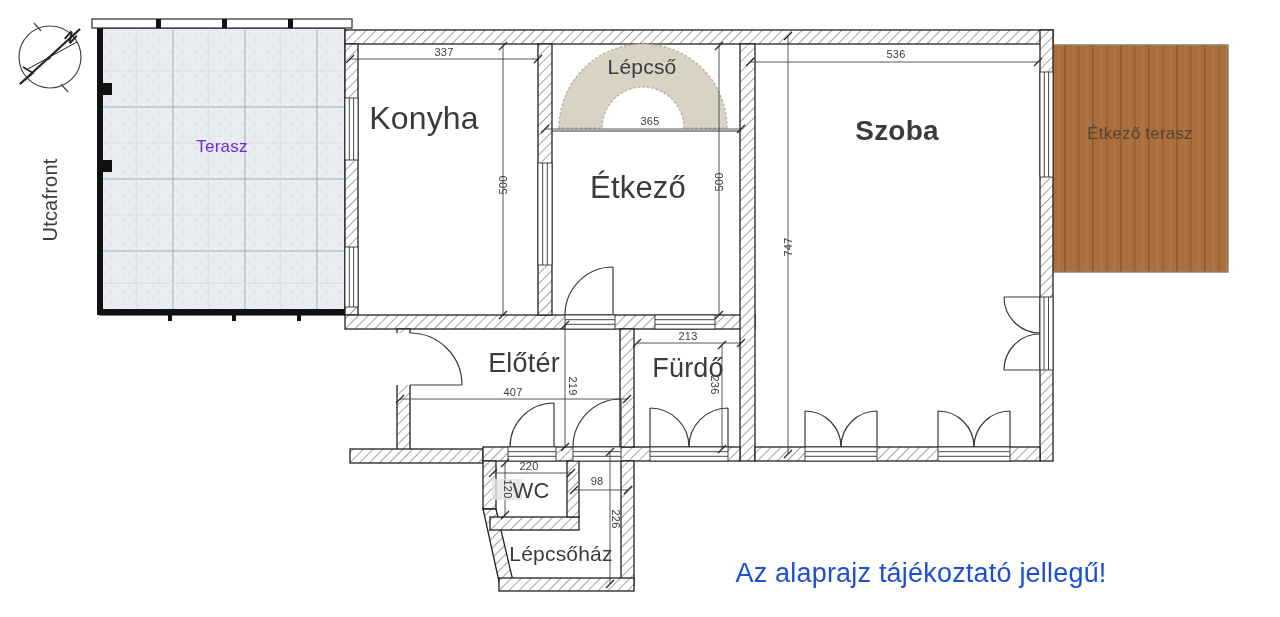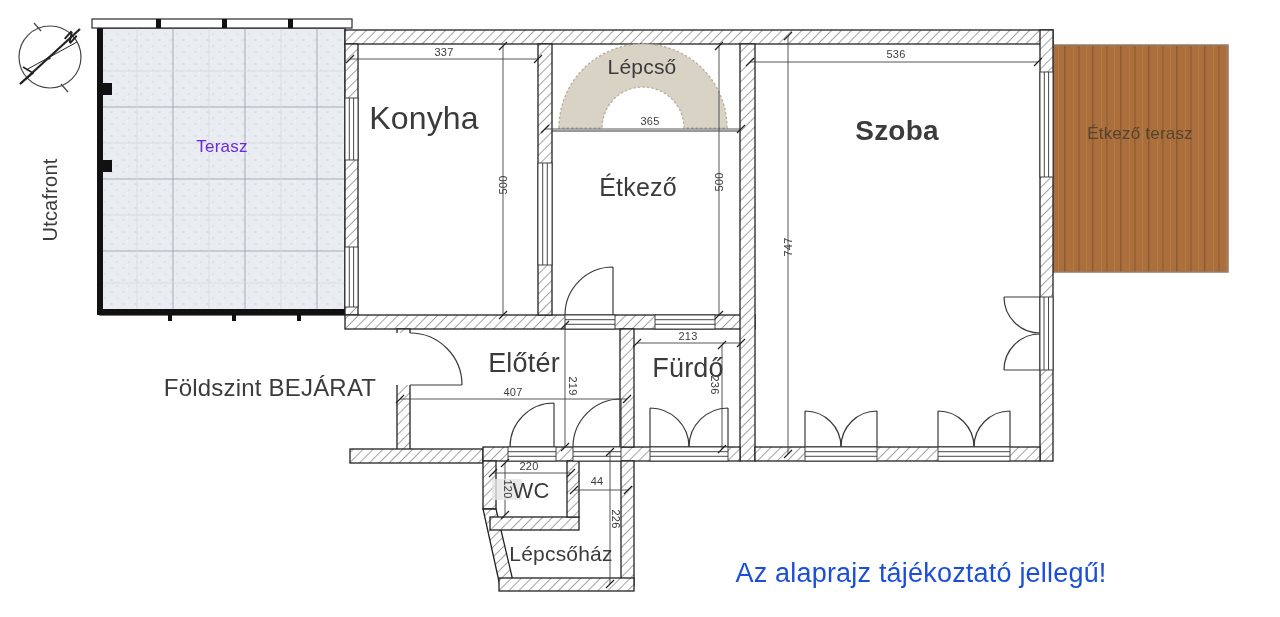--- a/index.html
+++ b/index.html
@@ -234,39 +234,38 @@
     <line x1="61" y1="84" x2="68" y2="92"></line>
   </g>
 </svg>
 
 <div class="lbl north" style="left:71px;top:37px;">N</div>
 <div class="lbl vertical-street rot-ccw" style="left:50px;top:200px;">Utcafront</div>
 
 <div class="lbl room sm" style="left:222px;top:146px;color:#6d28d9;">Terasz</div>
 <div class="lbl room" style="left:424px;top:118px;font-size:32px;">Konyha</div>
 <div class="lbl room" style="left:642px;top:66px;font-size:21px;">Lépcső</div>
-<div class="lbl room" style="left:638px;top:187px;font-size:25px;">Étkező</div>
+<div class="lbl room" style="left:638px;top:187px;font-size:31px;">Étkező</div>
 <div class="lbl room" style="left:897px;top:131px;font-size:28px;font-weight:bold;">Szoba</div>
 <div class="lbl room sm" style="left:1140px;top:133px;color:#54442f;">Étkező terasz</div>
 <div class="lbl room" style="left:524px;top:363px;font-size:27px;">Előtér</div>
 <div class="lbl room md" style="left:688px;top:368px;font-size:27px;">Fürdő</div>
 <div class="lbl room md" style="left:531px;top:491px;">WC</div>
 <div class="lbl room" style="left:561px;top:553px;font-size:21px;">Lépcsőház</div>
 
 <div class="lbl dim" style="left:444px;top:52px;">337</div>
 <div class="lbl dim rot-ccw" style="left:503px;top:185px;">500</div>
 <div class="lbl dim" style="left:650px;top:121px;">365</div>
 <div class="lbl dim rot-ccw" style="left:719px;top:182px;">500</div>
 <div class="lbl dim" style="left:896px;top:54px;">536</div>
 <div class="lbl dim rot-ccw" style="left:788px;top:247px;">747</div>
 <div class="lbl dim" style="left:513px;top:392px;">407</div>
 <div class="lbl dim rot-cw" style="left:572px;top:386px;">219</div>
 <div class="lbl dim" style="left:688px;top:336px;">213</div>
 <div class="lbl dim rot-cw" style="left:714px;top:385px;">236</div>
 <div class="lbl dim" style="left:529px;top:466px;">220</div>
 <div class="lbl dim rot-cw" style="left:507px;top:489px;">120</div>
-<div class="lbl dim" style="left:597px;top:481px;">44</div>
+<div class="lbl dim" style="left:597px;top:481px;">98</div>
 <div class="lbl dim rot-cw" style="left:615px;top:519px;">226</div>
 
-<div class="lbl caption" style="left:270px;top:388px;">Földszint BEJÁRAT</div>
 <div class="lbl note" style="left:921px;top:573px;">Az alaprajz tájékoztató jellegű!</div>
 
 </div>
 
 </body></html>

